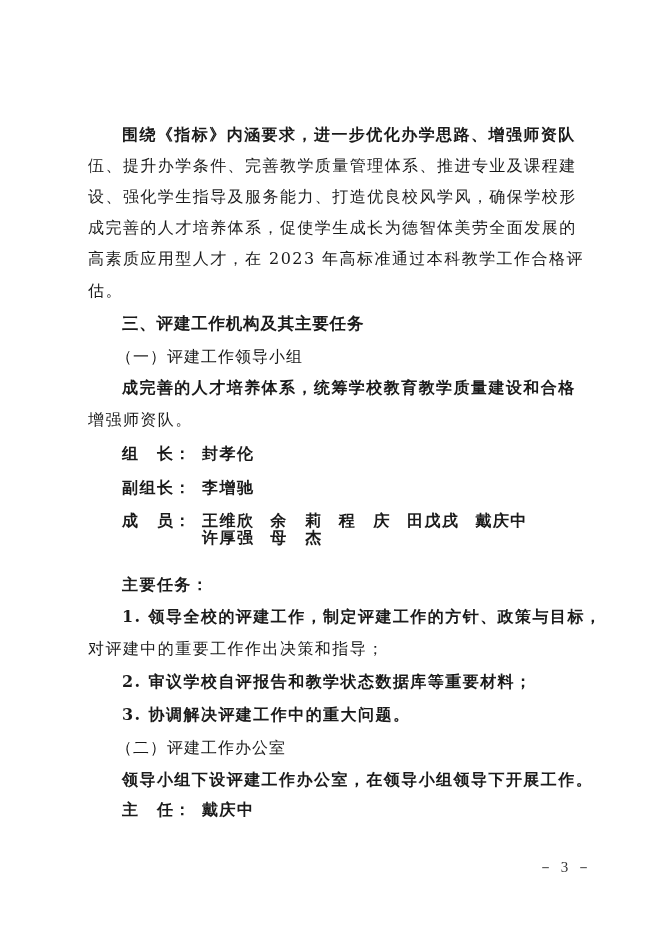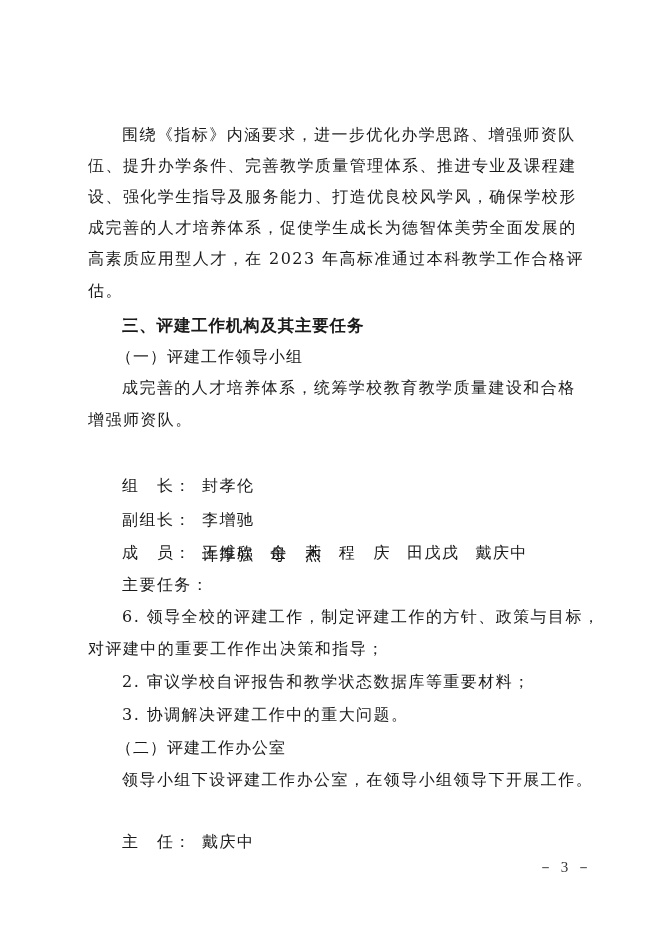--- a/index.html
+++ b/index.html
@@ -22,36 +22,35 @@
       width: 492px;
     }
     .line {
       position: absolute;
       left: 0;
       font-size: 16px;
       letter-spacing: 1.45px;
       white-space: nowrap;
       line-height: 20px;
     }
-    .indent { left: 34px; }
+    .indent { left: 34px; font-weight: bold; }
     .heading {
-      font-family: Liberation Sans, sans-serif;
+      font-family: Liberation Mono, monospace;
       font-size: 16.5px;
       letter-spacing: 0.8px;
       font-weight: bold;
     }
     .subheading {
       font-family: Liberation Sans, sans-serif;
       letter-spacing: 1px;
       left: 28px;
     }
     .role-label {
       display: inline-block;
       width: 80px;
-      margin-top: 32px;
     }
     .member {
       display: inline-block;
       margin-right: 16px;
       text-align: right;
     }
     .page-number {
       position: absolute;
       left: 538px;
       top: 858px;
@@ -91,21 +90,21 @@
   <div class="line indent" style="top:511px">
     <span class="role-label">成　员：</span><span class="member">王维欣</span><span class="member">余　莉</span><span class="member">程　庆</span><span class="member">田戊戌</span><span class="member">戴庆中</span>
   </div>
 
   <div class="line indent" style="top:528px">
     <span class="role-label"></span><span class="member">许厚强</span><span class="member">母　杰</span>
   </div>
 
   <div class="line indent" style="top:575px">主要任务：</div>
 
-  <div class="line indent" style="top:607px">6. 领导全校的评建工作，制定评建工作的方针、政策与目标，</div>
+  <div class="line indent" style="top:607px">1. 领导全校的评建工作，制定评建工作的方针、政策与目标，</div>
   <div class="line" style="top:639px">对评建中的重要工作作出决策和指导；</div>
   <div class="line indent" style="top:672px">2. 审议学校自评报告和教学状态数据库等重要材料；</div>
   <div class="line indent" style="top:705px">3. 协调解决评建工作中的重大问题。</div>
 
   <div class="line subheading" style="top:738px">（二）评建工作办公室</div>
 
   <div class="line indent" style="top:770px">领导小组下设评建工作办公室，在领导小组领导下开展工作。</div>
 
   <div class="line indent" style="top:800px">
     <span class="role-label">主　任：</span><span>戴庆中</span>

